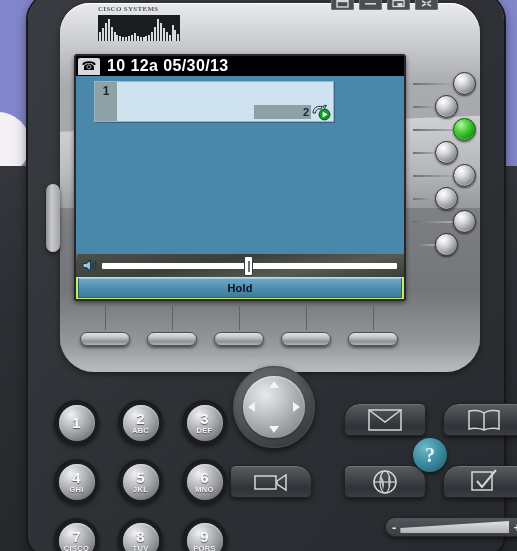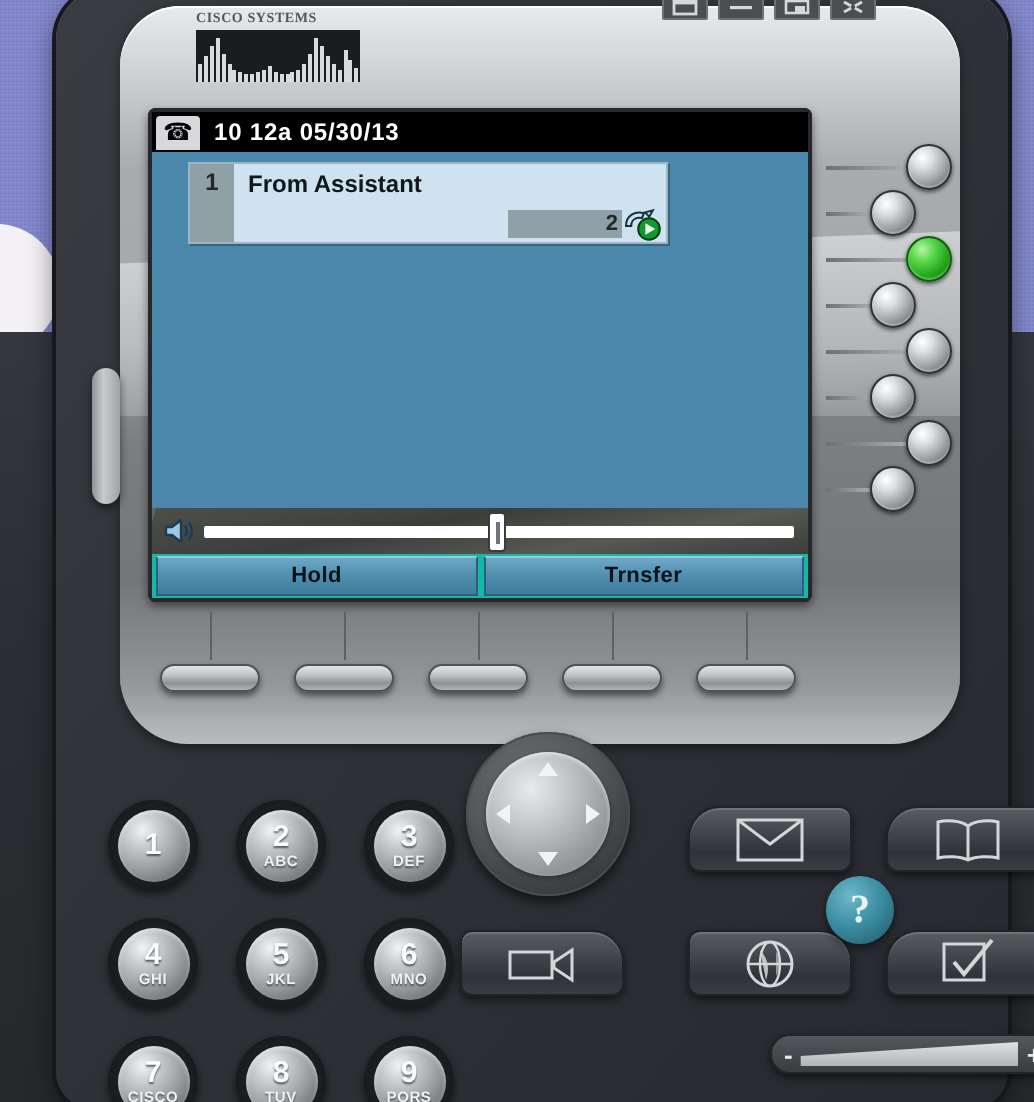--- a/index.html
+++ b/index.html
@@ -100,21 +100,21 @@
   .lcd-head{
     position:relative; height:20px; background:#000; color:#fff;
     display:flex; align-items:center; padding-left:2px;
   }
   .lcd-head .hs{
     width:22px; height:17px; background:#d7d9dc; color:#000;
     display:flex; align-items:center; justify-content:center;
     border-radius:2px 2px 0 0; font-size:12px; line-height:1;
   }
   .lcd-head .hd{
-    margin-left:7px; font-size:12px; font-weight:bold; letter-spacing:.4px;
+    margin-left:7px; font-size:16px; font-weight:bold; letter-spacing:.4px;
     font-family:"Liberation Sans", sans-serif;
   }
 
   .lcd-body{ position:relative; height:calc(100% - 20px); background:#4a87ab; }
 
   
   .call-card{
     position:absolute; left:18px; top:5px; width:240px; height:41px;
     background:#cfe2ef; border:1px solid #9bb6c7;
     box-shadow: 1px 1px 0 rgba(0,0,0,.25);
@@ -180,21 +180,21 @@
   }
   .vol-thumb::after{
     content:""; position:absolute; left:3px; top:4px; width:2px; height:11px;
     background:#6e7378;
   }
 
   
   .softkeys{
     position:absolute; left:0; right:0; bottom:0; height:22px;
     display:flex; gap:3px; padding:1px 2px;
-    background:#14b8a6;
+    background:#bef264;
   }
   .sk{
     flex:1; background:linear-gradient(180deg,#6ea8c6 0%,#4d8cad 55%,#3f7b9b 100%);
     border:1px solid #2e5f79; border-top-color:#9ac8de;
     color:#061219; font-size:11px; font-weight:bold;
     display:flex; align-items:center; justify-content:center;
     letter-spacing:.2px;
   }
 
   
@@ -393,21 +393,20 @@
           <div class="hs">☎</div>
           <div class="hd">10 12a 05/30/13</div>
         </div>
 
         <div class="lcd-body">
 
 
           <div class="call-card">
             <div class="call-idx">1</div>
             <div class="call-main">
-              <div class="call-from">From Assistant</div>
               <div class="call-count-wrap">
                 <div class="call-count">2</div>
               </div>
               <span class="icon-handset-play">
                 <svg width="22" height="17" viewBox="0 0 22 17">
                   <path d="M3 9 C3 3.6 7.6 1.4 12 2.6 L11 5 C8.4 4.4 5.6 5.6 5.6 9 Z" fill="#cfe2ef" stroke="#16323f" stroke-width="1"></path>
                   <path d="M12.6 2.2 L16.4 1.2 L14.6 4.4 Z" fill="#cfe2ef" stroke="#16323f" stroke-width="1"></path>
                   <circle cx="14.5" cy="10.5" r="5.4" fill="#119b2e" stroke="#0a3d16" stroke-width="1"></circle>
                   <path d="M12.7 7.6 L17.6 10.5 L12.7 13.4 Z" fill="#eafbe9"></path>
                 </svg>
@@ -423,21 +422,20 @@
                 <path d="M13.6 3.2 Q16.4 7.5 13.6 11.8" stroke="#1b3c57" stroke-width="1.2" fill="none"></path>
               </svg>
             </span>
             <span class="vol-track">
               <span class="vol-thumb"></span>
             </span>
           </div>
 
           <div class="softkeys" id="softkeys">
               <div class="sk">Hold</div>
-              <div class="sk">Trnsfer</div>
             </div>
 
         </div>
       </div>
     </div>
 
     <div class="linebtns" id="linebtns">
         <div class="lb-row" style="top: 6px; left: 0px;">
           <div class="lb-stem" style="width: 40px;"></div>
           <div class="lb"></div>

